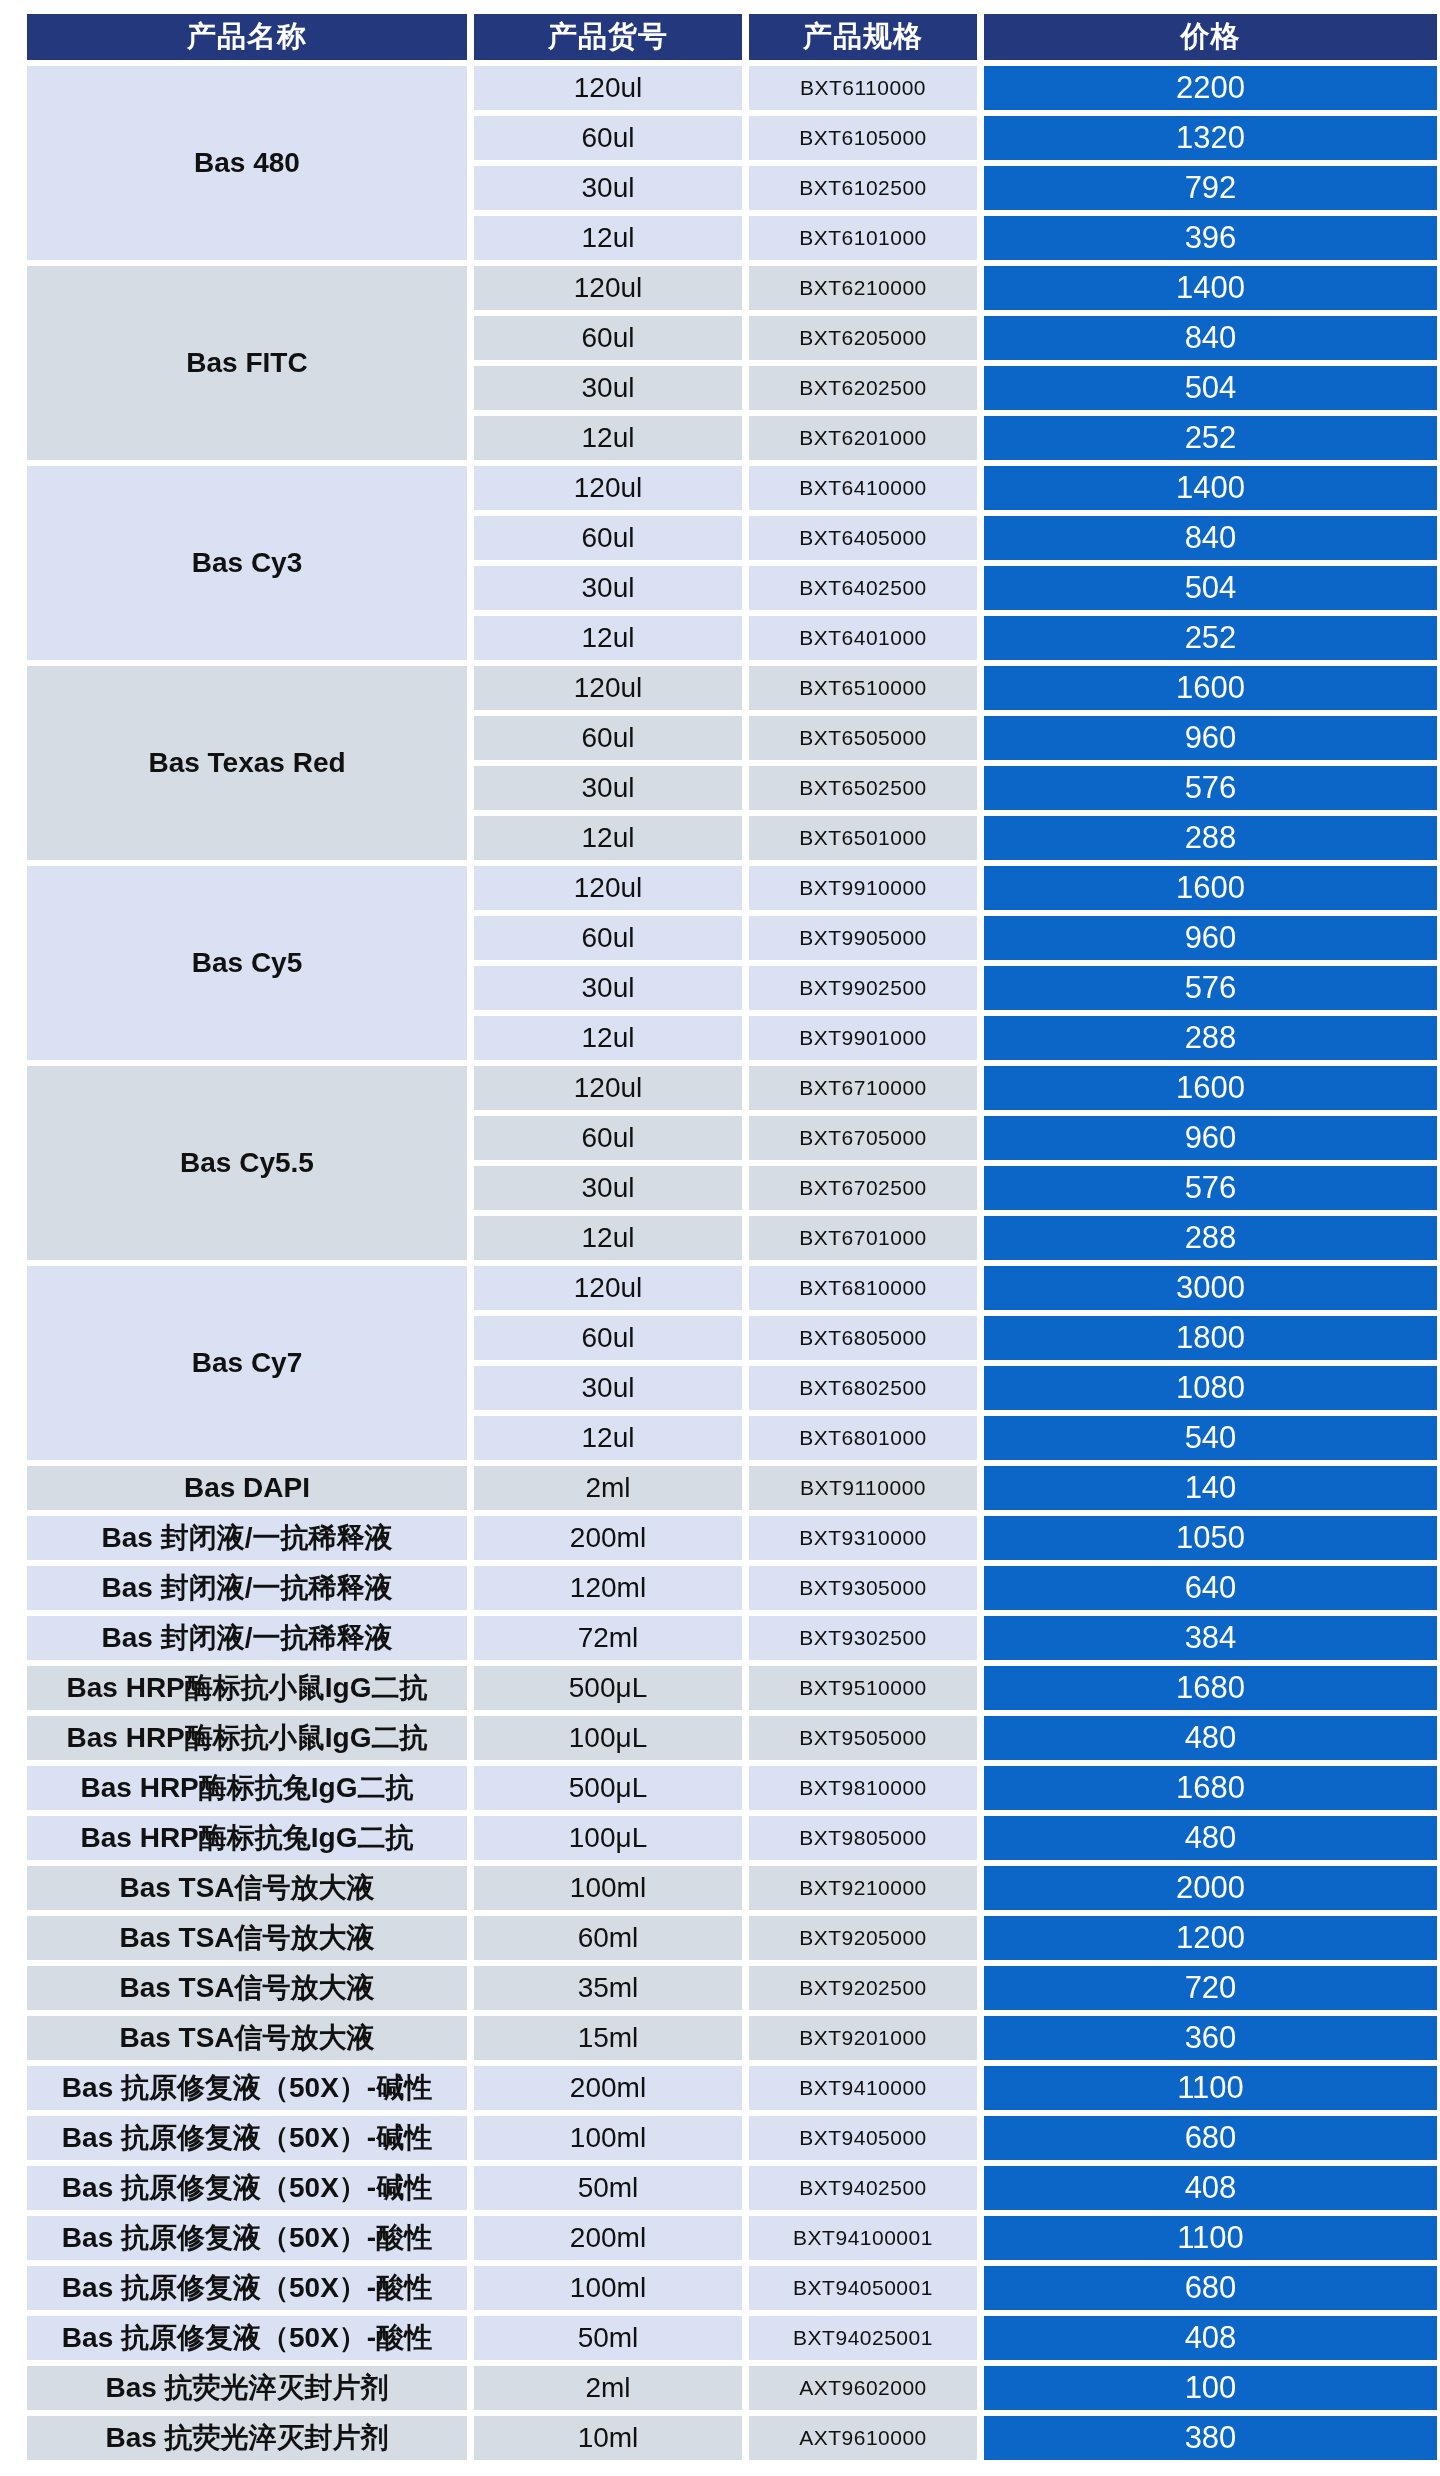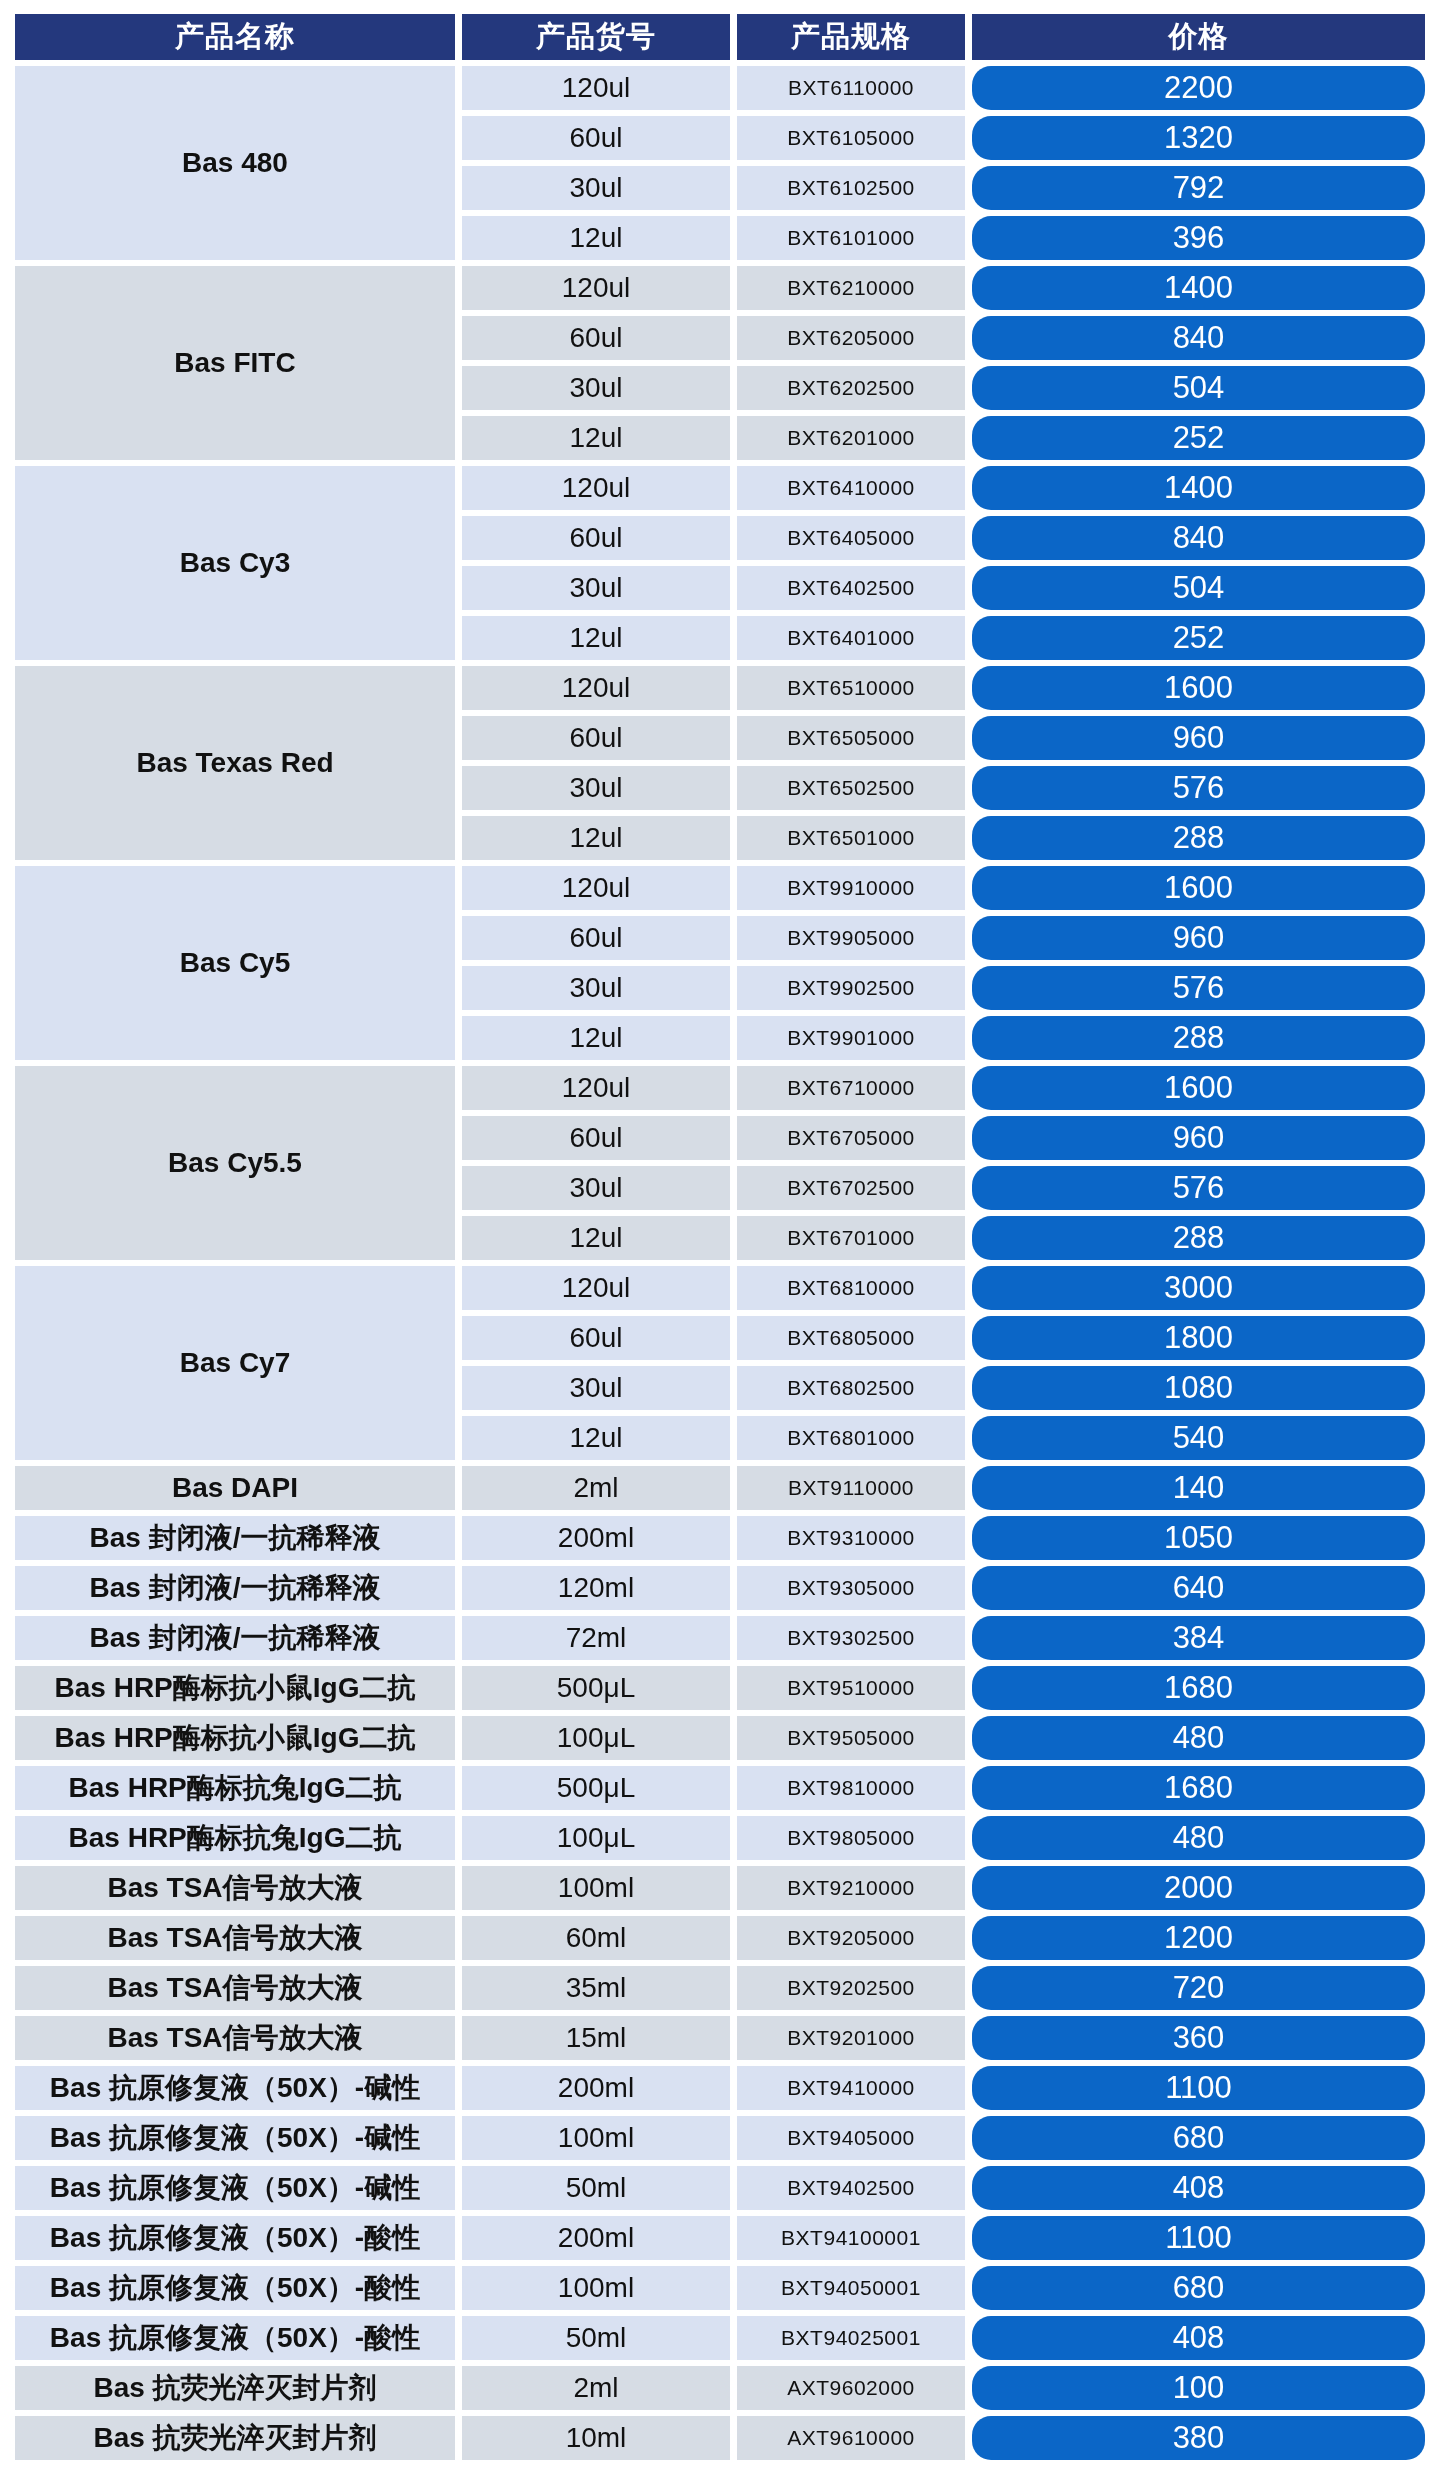--- a/index.html
+++ b/index.html
@@ -12,21 +12,21 @@
   }
   *{box-sizing:border-box;}
   html,body{margin:0;padding:0;background:#ffffff;}
   body{
     width:1440px;
     font-family:"Liberation Sans","DejaVu Sans",sans-serif;
   }
   .sheet{
     width:1164px;
     min-height:2476px;
-    padding:8px 8px;
+    padding:8px 20px;
   }
   table.price-table{
     border-collapse:separate;
     border-spacing:7px 6px;
     table-layout:fixed;
     width:1424px;
     margin:0 auto;
   }
   col.c-name{width:440px;}
   col.c-spec{width:268px;}
@@ -55,21 +55,20 @@
   }
   td.shade-light{background:var(--row-light);}
   td.shade-gray{background:var(--row-gray);}
   td.cell-name{font-size:28px;font-weight:bold;}
   td.cell-spec{font-size:28px;text-align:center;}
   td.cell-code{font-size:21px;letter-spacing:0.5px;}
   td.cell-price{
     background:var(--price-bg);
     color:var(--light-text);
     font-size:31px;
-    border-radius:19px;
   }
 </style>
 </head>
 <body>
 
 <div class="sheet">
   <table class="price-table">
     <colgroup>
       <col class="c-name">
         <col class="c-spec">

